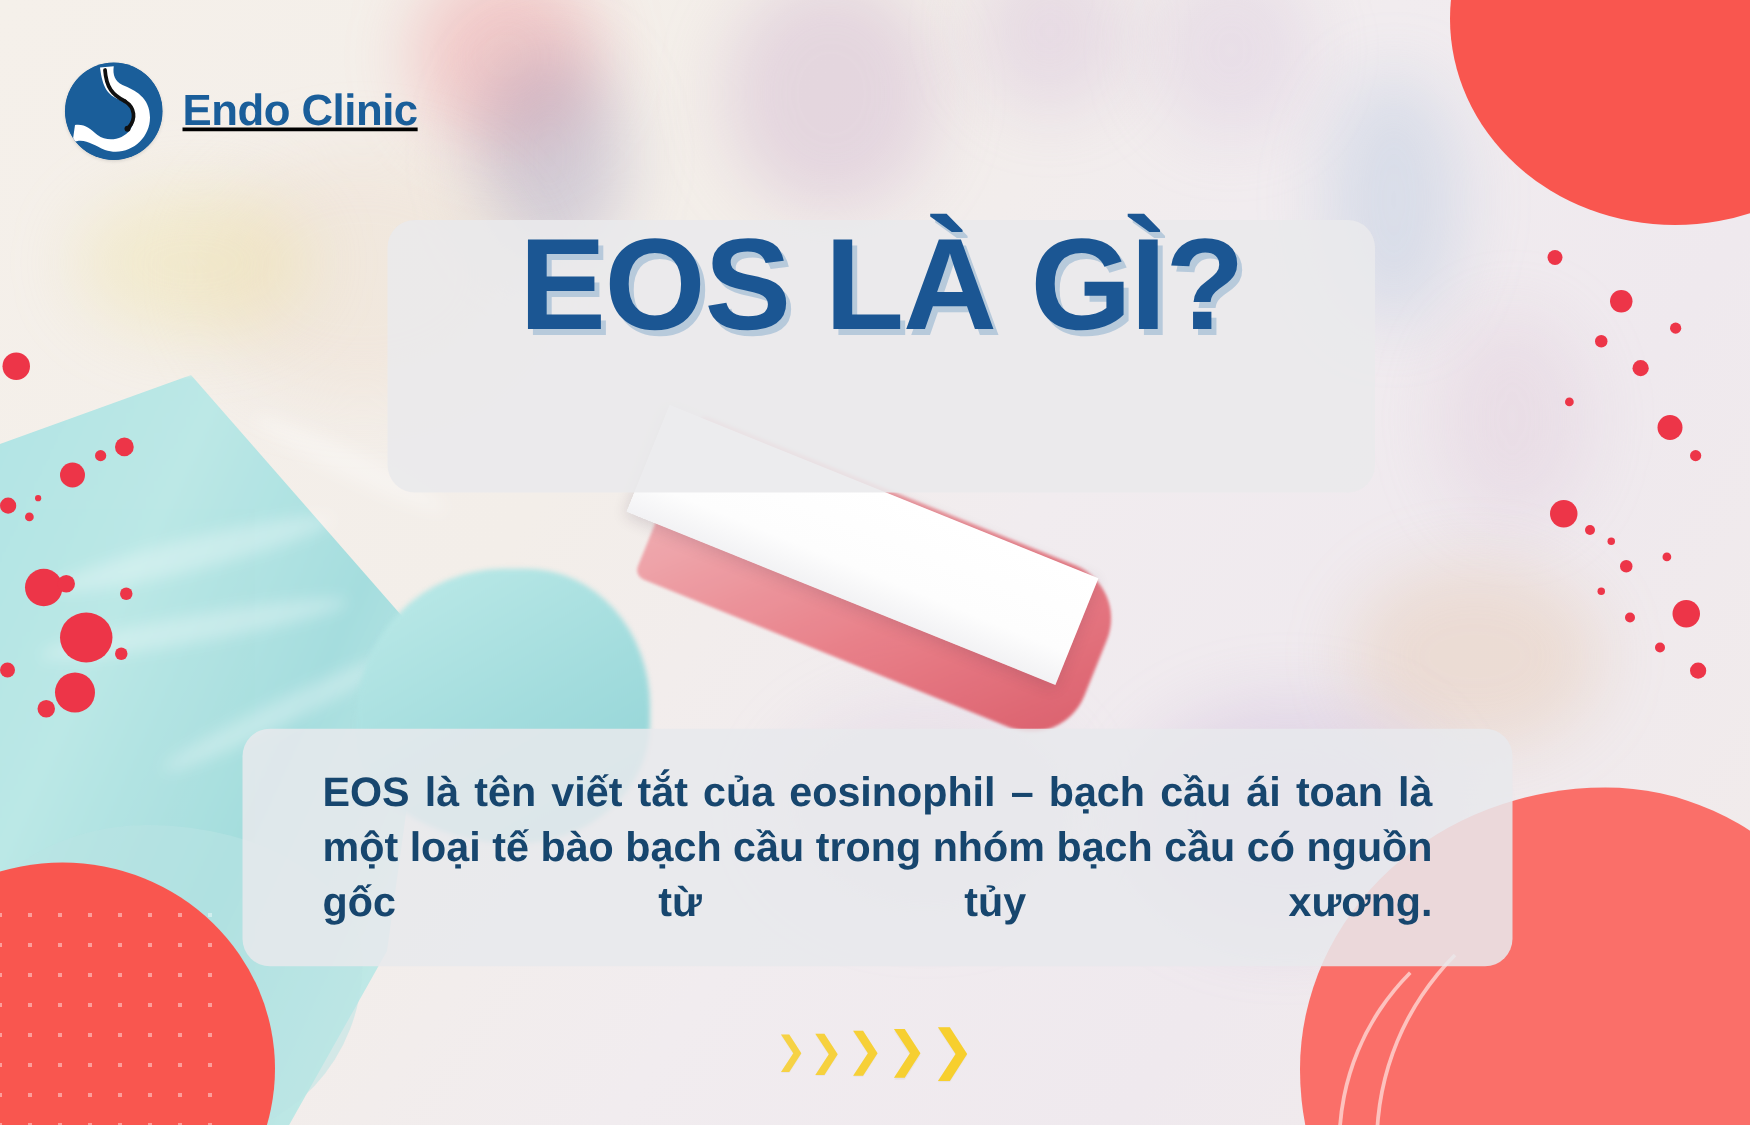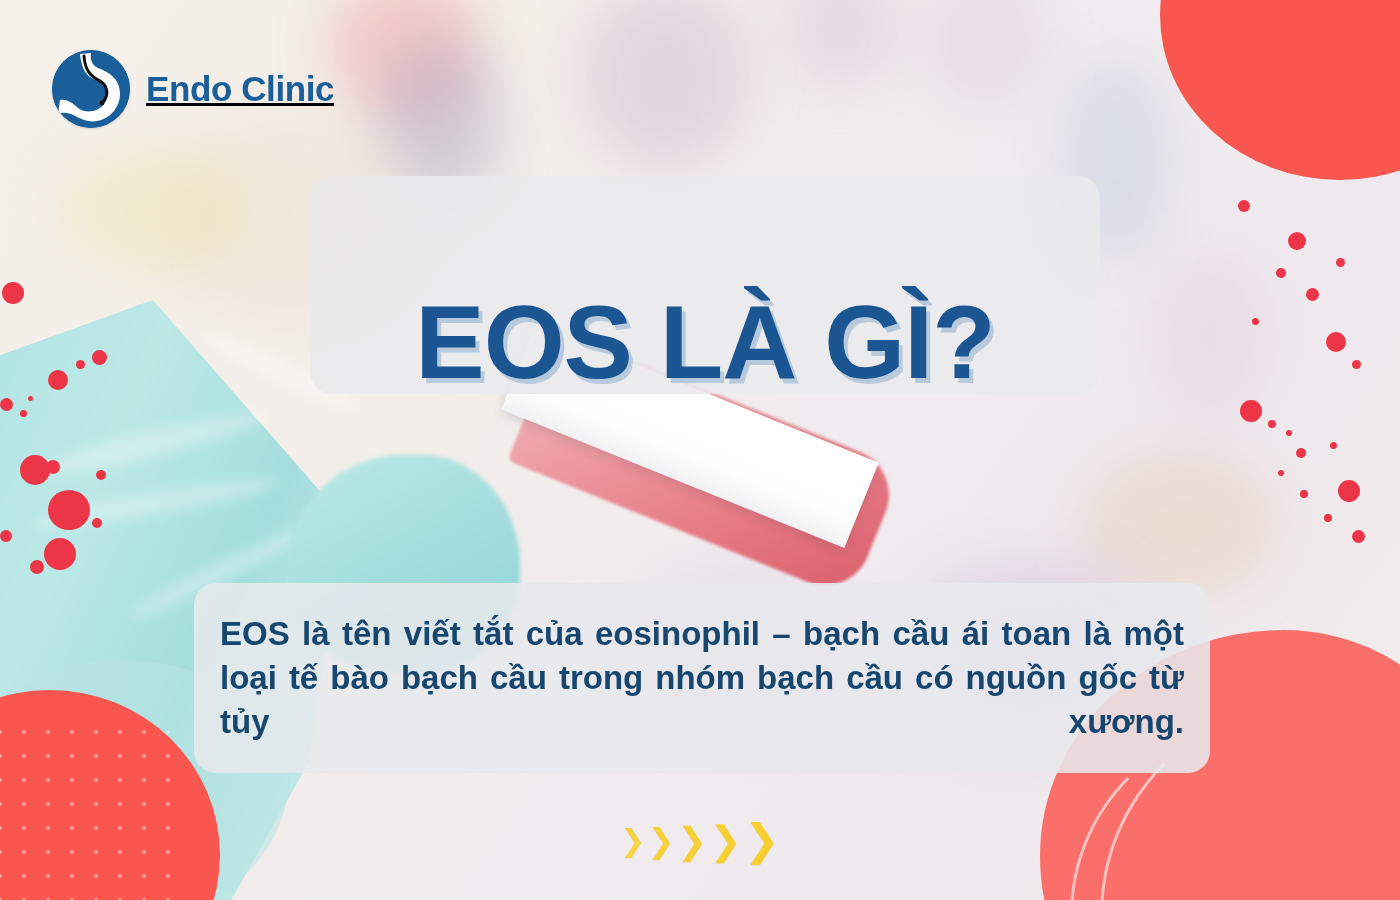--- a/index.html
+++ b/index.html
@@ -141,41 +141,41 @@
     letter-spacing:-.4px; white-space:nowrap;
   }
 
   
   #title-panel {
     position:absolute;
     left:310px; top:176px;
     width:790px; height:218px;
     background:rgba(233,233,236,.88);
     border-radius:22px;
-    display:flex; align-items:flex-end; justify-content:center;
+    display:flex; align-items:flex-start; justify-content:center;
   }
   #title-text {
     font-size:104px;
     font-weight:bold;
     color:#1b5693;
     letter-spacing:-1px;
     line-height:1;
     text-shadow:4px 5px 0 rgba(140,175,205,.55);
     white-space:nowrap;
   }
 
   
   #body-panel {
     position:absolute;
     left:194px; top:583px;
     width:1016px; height:190px;
     background:rgba(232,233,236,.86);
     border-radius:22px;
     display:flex; align-items:center;
-    padding:0 26px;
+    padding:0 64px;
   }
   #body-text {
     font-size:33px;
     font-weight:bold;
     color:#17466e;
     line-height:1.33;
     text-align:justify;
     text-align-last:justify;
     width:100%;
   }

